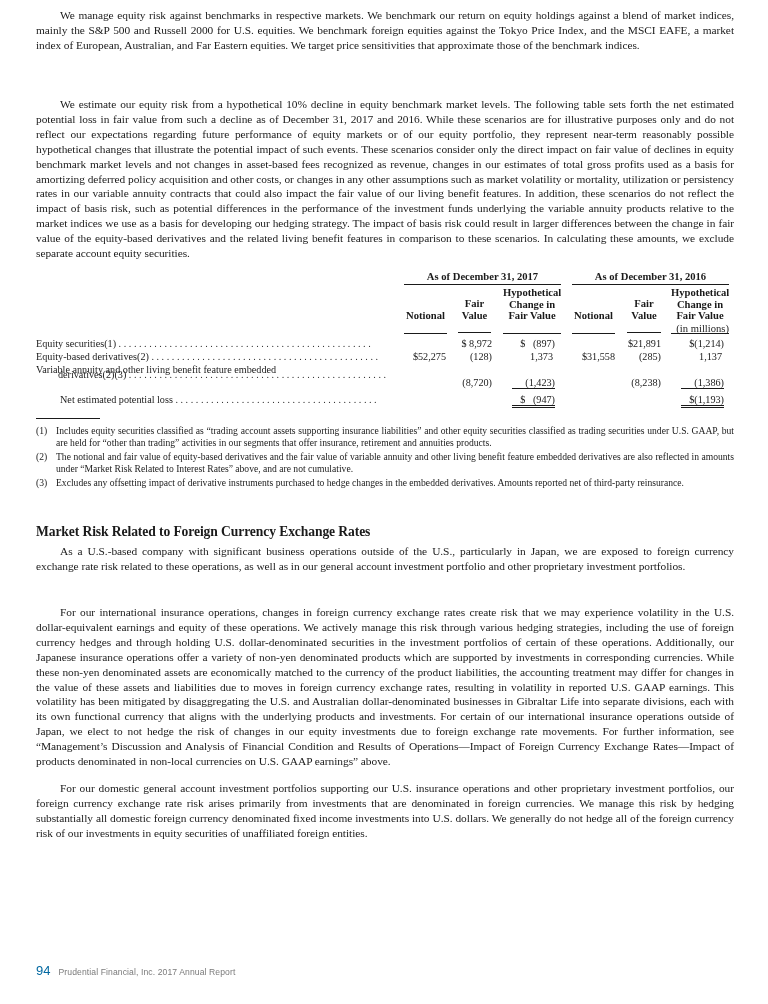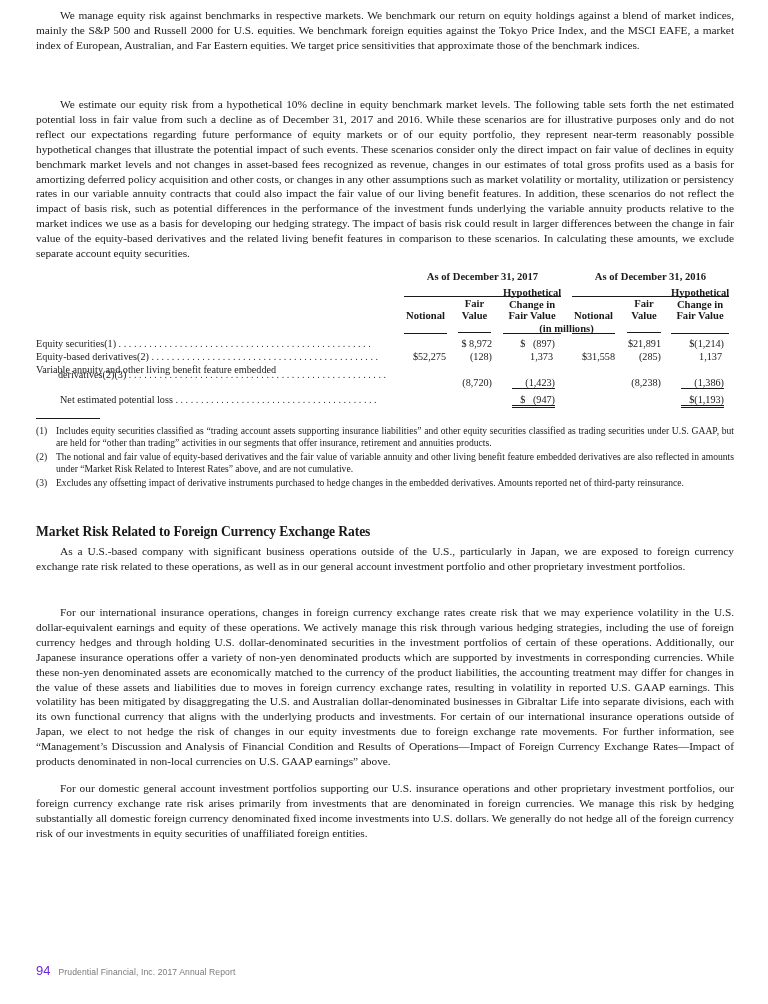--- a/index.html
+++ b/index.html
@@ -13,29 +13,29 @@
     margin: 0; font-size: 11.4px; line-height: 14.9px; text-align: justify;
     text-indent: 24px; letter-spacing: -0.05px;
   }
   #p1 { position: absolute; top: 8px; left: 0; width: 698px; }
   #p2 { position: absolute; top: 97px; left: 0; width: 698px; }
 
   
   .tbl { position: absolute; top: 271px; left: 0; width: 698px; font-size: 10.4px; }
   .grp-head {
     position: absolute; top: 0; font-weight: bold; text-align: center;
-    font-size: 10.6px; border-bottom: 1.2px solid #1a1a1a; padding-bottom: 14px;
+    font-size: 10.6px; border-bottom: 1.2px solid #1a1a1a; padding-bottom: 2px;
   }
   .col-head {
     position: absolute; font-weight: bold; text-align: center; line-height: 11.5px;
     font-size: 10.6px; border-bottom: 1.2px solid #1a1a1a; padding-bottom: 11px;
   }
   .in-millions {
-    position: absolute; top: 52px; font-weight: bold; font-size: 10.6px;
-    text-align: center;
+    position: absolute; top: 52px; font-weight: normal; font-size: 10.6px;
+    text-align: right;
   }
   .row-label { position: absolute; left: 0; white-space: nowrap; overflow: hidden; font-size: 10.2px; }
   .cell { position: absolute; text-align: right; white-space: nowrap; font-size: 10.2px; }
   .underline { border-bottom: 1px solid #1a1a1a; }
   .dbl { border-bottom: 3px double #1a1a1a; }
 
   .fn-rule { position: absolute; top: 418px; left: 0; width: 64px; border-top: 1px solid #1a1a1a; }
   .footnotes { position: absolute; top: 425px; left: 0; width: 698px; font-size: 9.6px; line-height: 12.4px; }
   .fn { display: flex; margin-bottom: 1px; text-align: justify; }
   .fn-num { width: 20px; flex: 0 0 20px; }
@@ -43,21 +43,21 @@
 
   h2 {
     position: absolute; top: 524px; left: 0; margin: 0;
     font-size: 13.6px; font-weight: bold; letter-spacing: -0.1px; font-family: Liberation Serif, serif;
   }
   #p3 { position: absolute; top: 544px; left: 0; width: 698px; }
   #p4 { position: absolute; top: 605px; left: 0; width: 698px; }
   #p5 { position: absolute; top: 781px; left: 0; width: 698px; }
 
   .footer { position: absolute; top: 963px; left: 36px; display: flex; align-items: baseline; }
-  .page-num { font-family: "Liberation Sans", "DejaVu Sans", sans-serif; font-size: 13px; color: #6d28d9; margin-right: 8px; }
+  .page-num { font-family: "Liberation Sans", "DejaVu Sans", sans-serif; font-size: 13px; color: #0369a1; margin-right: 8px; }
   .footer-text { font-family: "Liberation Sans", "DejaVu Sans", sans-serif; font-size: 8.6px; color: #7a7a7a; letter-spacing: 0.1px; }
 </style>
 </head>
 <body>
 
 <div class="page">
 
   <p class="body" id="p1">We manage equity risk against benchmarks in respective markets. We benchmark our return on equity holdings against a blend of market indices, mainly the S&amp;P 500 and Russell 2000 for U.S. equities. We benchmark foreign equities against the Tokyo Price Index, and the MSCI EAFE, a market index of European, Australian, and Far Eastern equities. We target price sensitivities that approximate those of the benchmark indices.</p>
   <p class="body" id="p2">We estimate our equity risk from a hypothetical 10% decline in equity benchmark market levels. The following table sets forth the net estimated potential loss in fair value from such a decline as of December 31, 2017 and 2016. While these scenarios are for illustrative purposes only and do not reflect our expectations regarding future performance of equity markets or of our equity portfolio, they represent near-term reasonably possible hypothetical changes that illustrate the potential impact of such events. These scenarios consider only the direct impact on fair value of declines in equity benchmark market levels and not changes in asset-based fees recognized as revenue, changes in our estimates of total gross profits used as a basis for amortizing deferred policy acquisition and other costs, or changes in any other assumptions such as market volatility or mortality, utilization or persistency rates in our variable annuity contracts that could also impact the fair value of our living benefit features. In addition, these scenarios do not reflect the impact of basis risk, such as potential differences in the performance of the investment funds underlying the variable annuity products relative to the market indices we use as a basis for developing our hedging strategy. The impact of basis risk could result in larger differences between the change in fair value of the equity-based derivatives and the related living benefit features in comparison to these scenarios. In calculating these amounts, we exclude separate account equity securities.</p>
 

